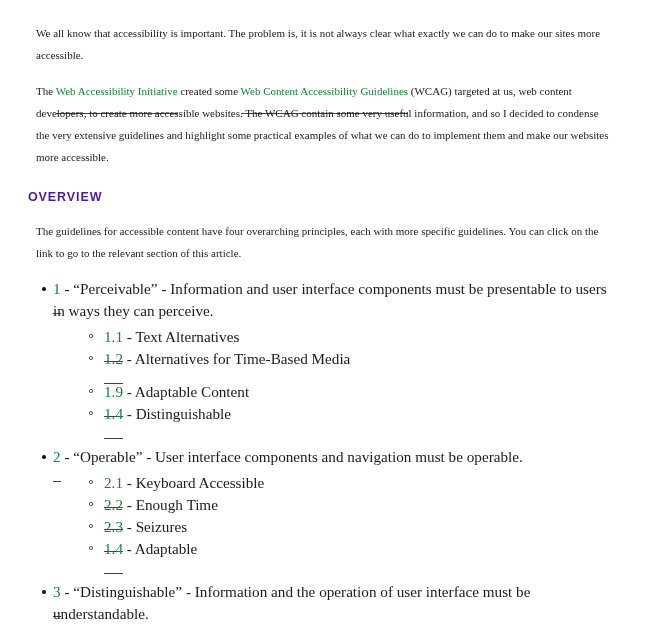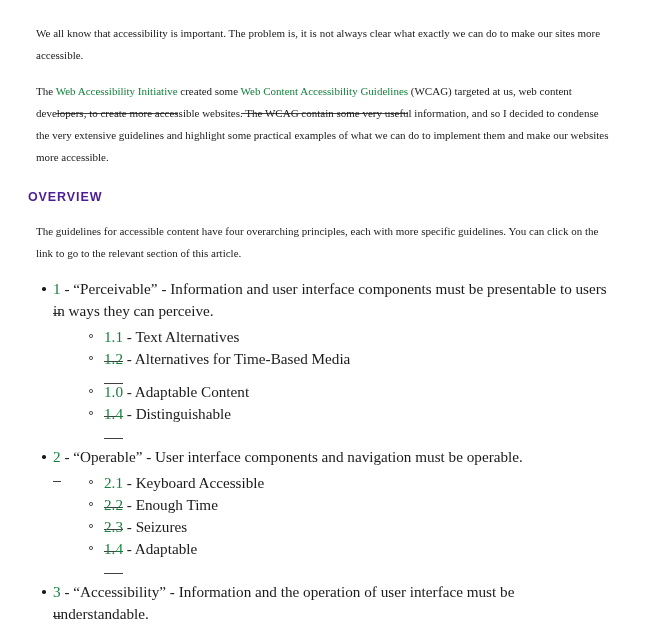--- a/index.html
+++ b/index.html
@@ -115,31 +115,31 @@
   <p class="para">The guidelines for accessible content have four overarching principles, each with more specific guidelines. You can click on the link to go to the relevant section of this article.</p>
 
   <ul class="principles" id="principles-list">
       <li class="principle">
         <span class="principle-text"><a class="ref-link" href="#">1</a><span> - </span><span>“Perceivable”</span><span> - Information and user interface components must be presentable to users in ways they can perceive.</span></span>
         <ul class="guideline-group spaced-after">
           <li class="guideline"><a class="ref-link" href="#">1.1</a><span> - </span><span>Text Alternatives</span></li>
           <li class="guideline"><a class="ref-link" href="#">1.2</a><span> - </span><span>Alternatives for Time-Based Media</span></li>
         </ul>
         <ul class="guideline-group">
-          <li class="guideline"><a class="ref-link" href="#">1.0</a><span> - </span><span>Adaptable Content</span></li>
+          <li class="guideline"><a class="ref-link" href="#">1.9</a><span> - </span><span>Adaptable Content</span></li>
           <li class="guideline"><a class="ref-link" href="#">1.4</a><span> - </span><span>Distinguishable</span></li>
         </ul>
       </li>
       <li class="principle">
         <span class="principle-text"><a class="ref-link" href="#">2</a><span> - </span><span>“Operable”</span><span> - User interface components and navigation must be operable.</span></span>
         <ul class="guideline-group">
           <li class="guideline"><a class="ref-link" href="#">2.1</a><span> - </span><span>Keyboard Accessible</span></li>
           <li class="guideline"><a class="ref-link" href="#">2.2</a><span> - </span><span>Enough Time</span></li>
           <li class="guideline"><a class="ref-link" href="#">2.3</a><span> - </span><span>Seizures</span></li>
           <li class="guideline"><a class="ref-link" href="#">1.4</a><span> - </span><span>Adaptable</span></li>
         </ul>
       </li>
       <li class="principle">
-        <span class="principle-text"><a class="ref-link" href="#">3</a><span> - </span><span>“Accessibility”</span><span> - Information and the operation of user interface must be understandable.</span></span>
+        <span class="principle-text"><a class="ref-link" href="#">3</a><span> - </span><span>“Distinguishable”</span><span> - Information and the operation of user interface must be understandable.</span></span>
       </li>
     </ul>
 
 </div>
 
 </body></html>

